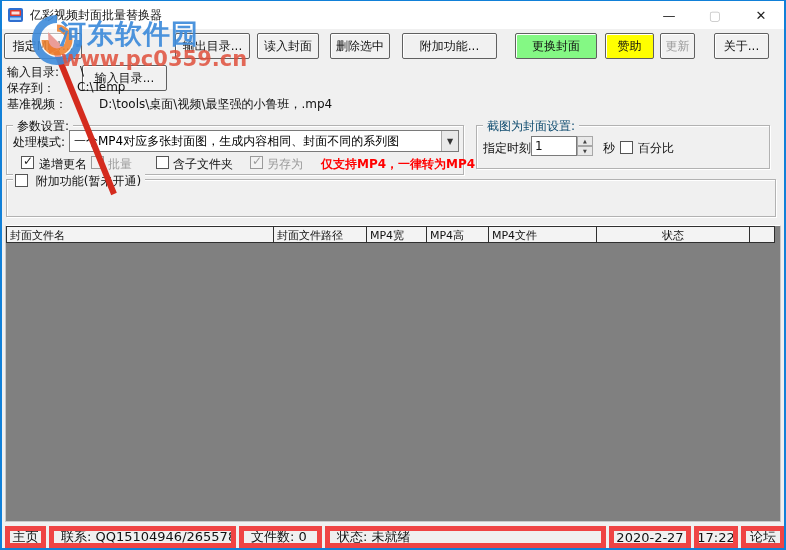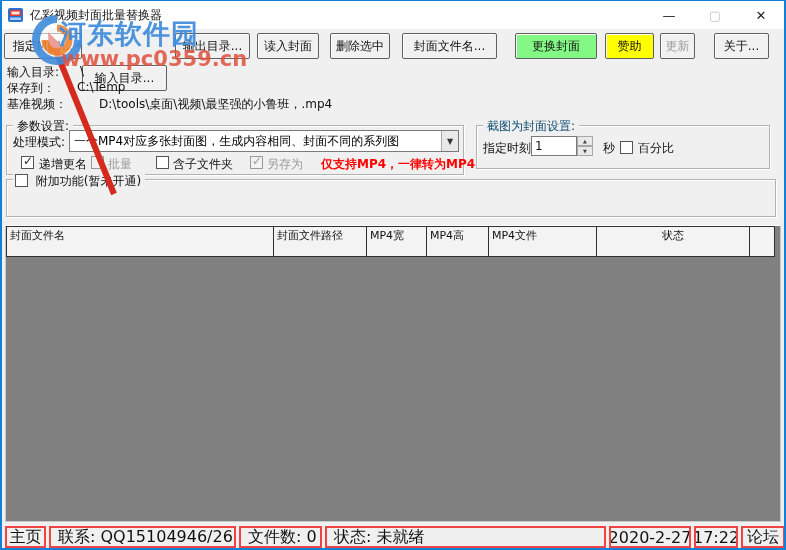--- a/index.html
+++ b/index.html
@@ -53,28 +53,28 @@
         padding:1px 3px;color:#111;}
   .spin{position:absolute;width:16px;display:flex;flex-direction:column;}
   .spin div{flex:1;background:#e9e9e9;border:1px solid #a8a8a8;display:flex;align-items:center;
         justify-content:center;}
   .spin .up::after{content:"▲";font-size:5px;color:#444;}
   .spin .dn::after{content:"▼";font-size:5px;color:#444;}
   
   .lv{position:absolute;left:3px;top:224px;width:776px;height:297px;background:#808080;
       border:1px solid #c9c9c9;border-top-color:#ffffff;}
   .lvhead{display:flex;height:17px;}
-  .hc{height:31px;background:#f3f3f3;border:1px solid #2f2f2f;border-left:none;
+  .hc{height:17px;background:#f3f3f3;border:1px solid #2f2f2f;border-left:none;
       font-size:11px;color:#111;padding:1px 3px;white-space:nowrap;overflow:hidden;}
   .hc:first-child{border-left:1px solid #2f2f2f;}
   .hc.filler{background:#f3f3f3;}
   
   .statusbar{position:absolute;left:0;top:525px;width:100%;height:23px;}
-  .sp{position:absolute;top:0;height:22px;border:2px solid #ef4444;background:#f0f0f0;
-      font-size:16px;color:#111;display:flex;align-items:center;white-space:nowrap;
+  .sp{position:absolute;top:0;height:22px;border:5px solid #ef4444;background:#f0f0f0;
+      font-size:13px;color:#111;display:flex;align-items:center;white-space:nowrap;
       overflow:hidden;}
   .sp.center{justify-content:center;}
   .sp.left{padding-left:7px;}
   
   .overlay{position:absolute;left:0;top:0;width:786px;height:550px;pointer-events:none;z-index:50;}
   .wmark{position:absolute;left:0;top:0;width:786px;height:120px;pointer-events:none;z-index:60;}
   .wm-site{position:absolute;left:57px;top:15px;font-size:27px;font-weight:bold;
            color:#3f8cdb;opacity:.93;letter-spacing:1px;white-space:nowrap;}
   .wm-url{position:absolute;left:59px;top:46px;font-size:21px;font-weight:bold;
           color:#e0503c;opacity:.85;white-space:nowrap;}
@@ -100,21 +100,21 @@
       <div class="wbtn">✕</div>
     </div>
   </div>
 
   <div class="toolbar">
     <div class="tbtn" style="left:2px;width:78px;">指定MP4...</div>
     <div class="tbtn" style="left:80px;width:85px;margin-top:32px;">输入目录...</div>
     <div class="tbtn" style="left:173px;width:75px;">输出目录...</div>
     <div class="tbtn" style="left:255px;width:62px;">读入封面</div>
     <div class="tbtn" style="left:328px;width:60px;">删除选中</div>
-    <div class="tbtn" style="left:400px;width:95px;">封面文件名...</div>
+    <div class="tbtn" style="left:400px;width:95px;">附加功能...</div>
     <div class="tbtn green" style="left:513px;width:82px;">更换封面</div>
     <div class="tbtn yellow" style="left:603px;width:49px;">赞助</div>
     <div class="tbtn disabled" style="left:658px;width:35px;">更新</div>
     <div class="tbtn" style="left:712px;width:55px;">关于...</div>
   </div>
 
   <div class="irow" style="top:63px;">
     <span class="lbl">输入目录:</span>
     <span class="val" style="left:78px;">\</span>
   </div>

